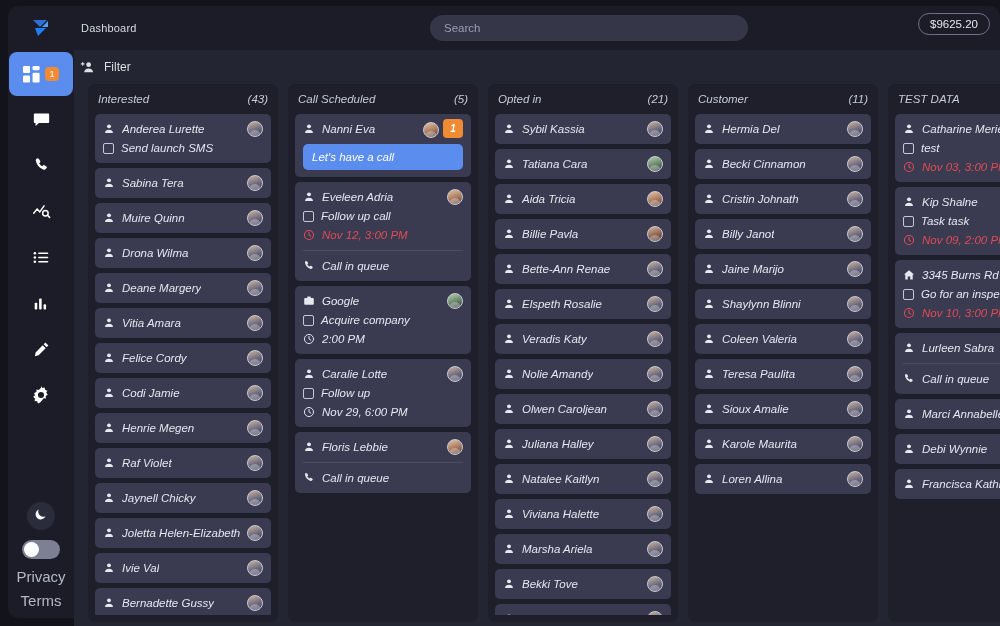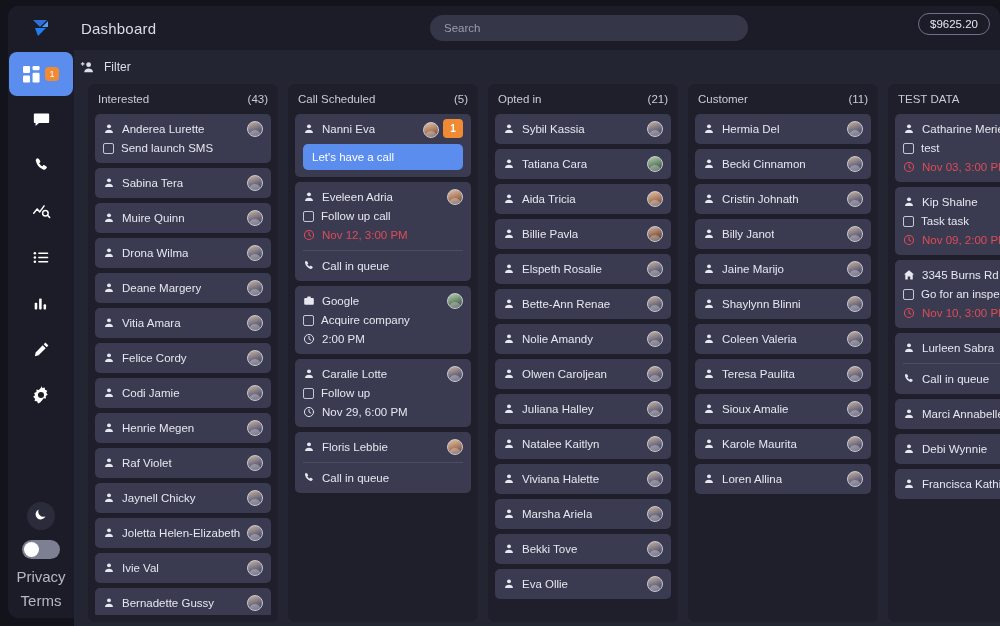--- a/index.html
+++ b/index.html
@@ -22,21 +22,21 @@
     background: #1b1c27;
     border-radius: 10px 10px 0 0;
     display: flex; align-items: center;
   }
   .logo-wrap {
     width: 66px; height: 44px;
     display: flex; align-items: center; justify-content: center;
   }
   .logo-svg { display: block; }
   .page-title {
-    color: #d9dbe5; font-size: 15px; letter-spacing: .2px;
+    color: #d9dbe5; font-size: 11px; letter-spacing: .2px;
     margin-left: 7px;
   }
   .search-box {
     position: absolute; left: 422px; top: 9px;
     width: 318px; height: 26px;
     background: #353648;
     border: none; border-radius: 13px;
     color: #d4d6e2; font-size: 11.5px;
     font-family: "Liberation Sans", sans-serif;
     padding: 4px 14px;
@@ -128,20 +128,21 @@
   .filterbar .fico { margin-right: 9px; display: flex; }
   .filter-label { cursor: pointer; }
 
   .board {
     position: absolute; left: 0; top: 34px;
     width: 926px; height: 542px;
     display: flex;
     gap: 10px;
     padding-left: 14px;
     overflow: hidden;
+    font-style: italic;
   }
   .column {
     width: 190px;
     flex: 0 0 190px;
     background: #1e1f2b;
     border-radius: 7px;
     padding: 7px;
     display: flex; flex-direction: column;
     max-height: 538px;
     overflow: hidden;
@@ -716,33 +717,45 @@
               <div class="avatar av4"></div>
             </div>
             <div class="card">
               <div class="card-row">
                 <span class="ri">
                   <svg class="icon-sm" viewBox="0 0 20 20" fill="#e6e7ef">
                     <circle cx="10" cy="5.6" r="3.3"></circle>
                     <path d="M3.4 16.6c0-3.4 3-5.3 6.6-5.3s6.6 1.9 6.6 5.3H3.4z"></path>
                   </svg>
                 </span>
+                <span class="card-title">Bette-Ann Renae</span>
+              </div>
+              <div class="avatar av1"></div>
+            </div>
+            <div class="card">
+              <div class="card-row">
+                <span class="ri">
+                  <svg class="icon-sm" viewBox="0 0 20 20" fill="#e6e7ef">
+                    <circle cx="10" cy="5.6" r="3.3"></circle>
+                    <path d="M3.4 16.6c0-3.4 3-5.3 6.6-5.3s6.6 1.9 6.6 5.3H3.4z"></path>
+                  </svg>
+                </span>
                 <span class="card-title">Elspeth Rosalie</span>
               </div>
               <div class="avatar av1"></div>
             </div>
             <div class="card">
               <div class="card-row">
                 <span class="ri">
                   <svg class="icon-sm" viewBox="0 0 20 20" fill="#e6e7ef">
                     <circle cx="10" cy="5.6" r="3.3"></circle>
                     <path d="M3.4 16.6c0-3.4 3-5.3 6.6-5.3s6.6 1.9 6.6 5.3H3.4z"></path>
                   </svg>
                 </span>
-                <span class="card-title">Bette-Ann Renae</span>
+                <span class="card-title">Veradis Katy</span>
               </div>
               <div class="avatar av1"></div>
             </div>
             <div class="card">
               <div class="card-row">
                 <span class="ri">
                   <svg class="icon-sm" viewBox="0 0 20 20" fill="#e6e7ef">
                     <circle cx="10" cy="5.6" r="3.3"></circle>
                     <path d="M3.4 16.6c0-3.4 3-5.3 6.6-5.3s6.6 1.9 6.6 5.3H3.4z"></path>
                   </svg>

